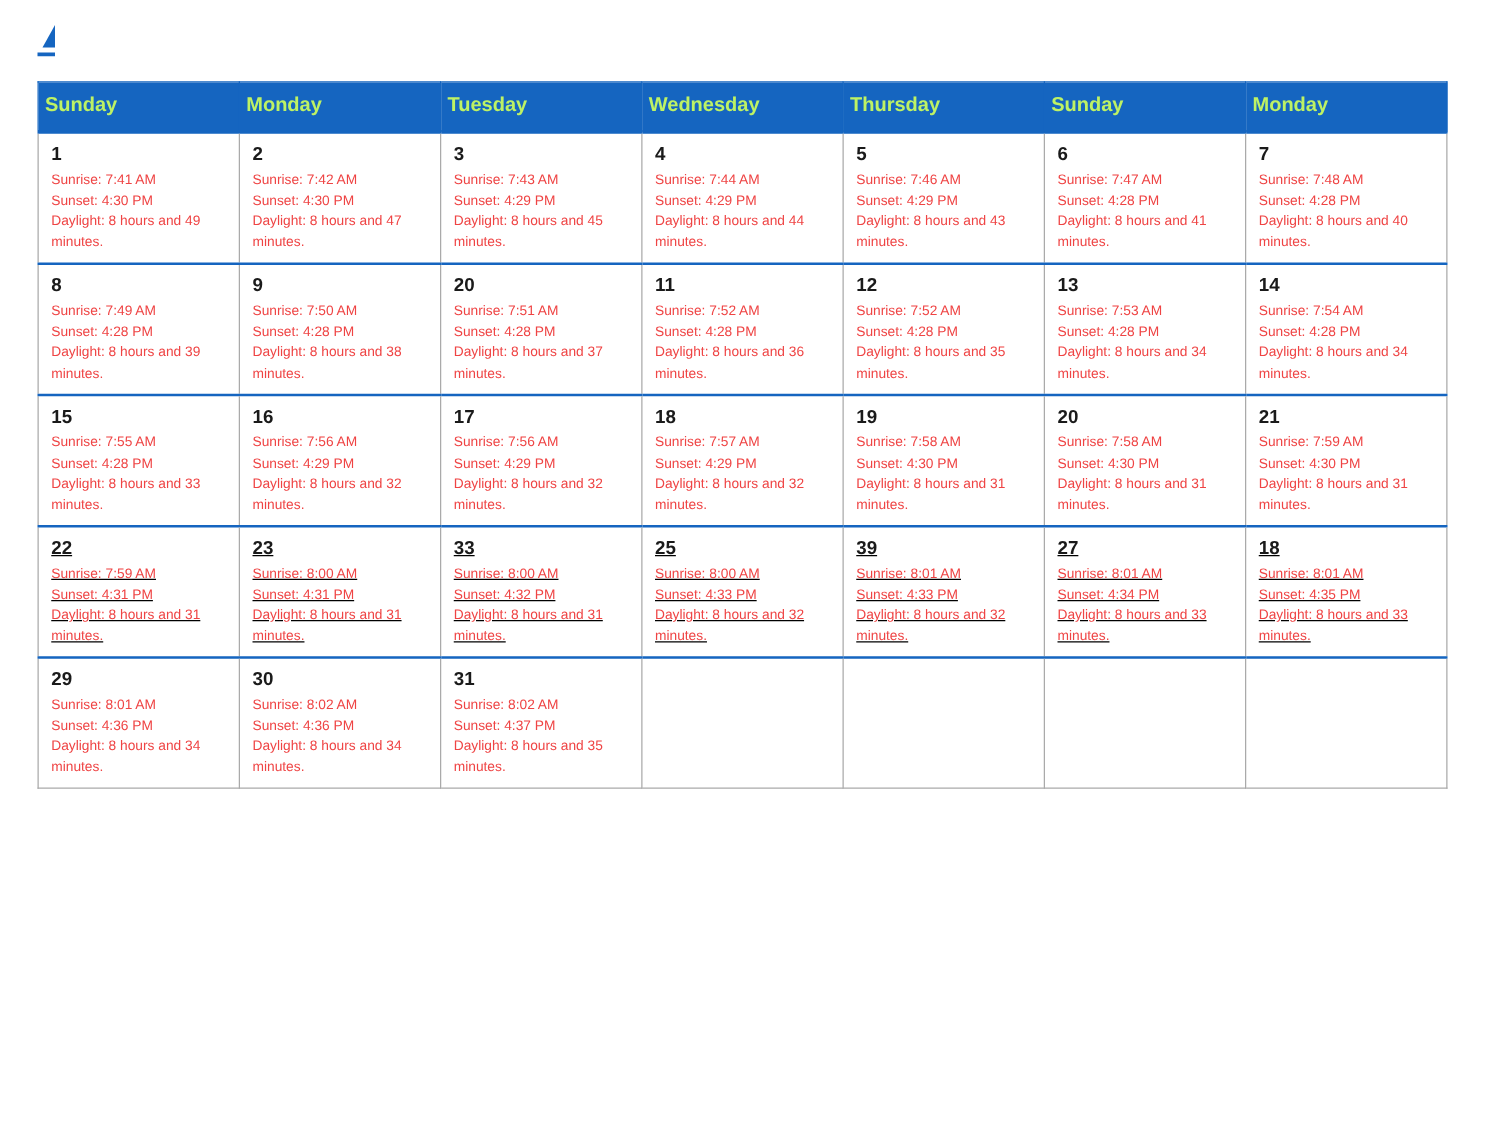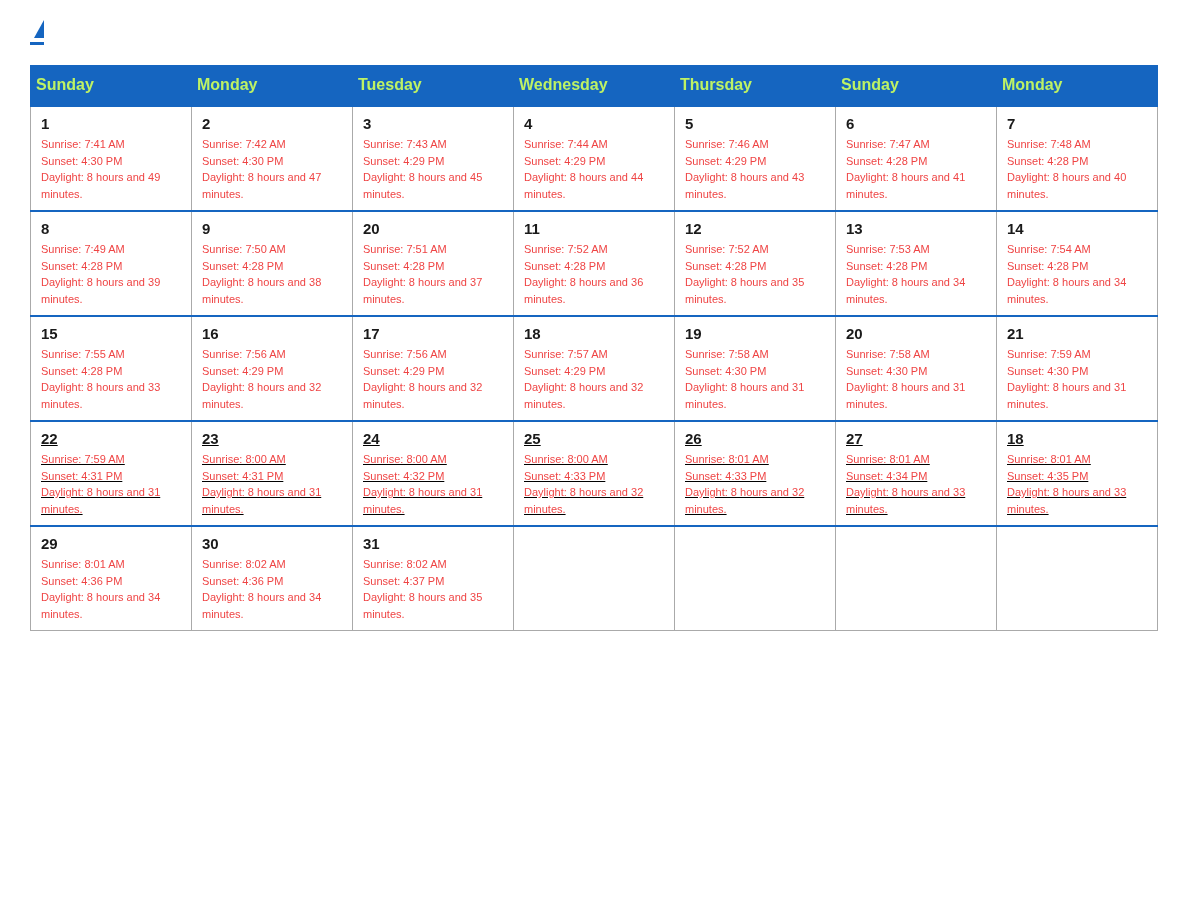--- a/index.html
+++ b/index.html
@@ -211,29 +211,29 @@
       <tr class="week-row" style="border-top: 2px solid rgb(21, 101, 192); text-decoration: underline;">
         <td>
           <span class="day-number">22</span>
           <div class="day-info">Sunrise: 7:59 AM<br>Sunset: 4:31 PM<br>Daylight: 8 hours and 31 minutes.</div>
         </td>
         <td>
           <span class="day-number">23</span>
           <div class="day-info">Sunrise: 8:00 AM<br>Sunset: 4:31 PM<br>Daylight: 8 hours and 31 minutes.</div>
         </td>
         <td>
-          <span class="day-number">24</span>
+          <span class="day-number">33</span>
           <div class="day-info">Sunrise: 8:00 AM<br>Sunset: 4:32 PM<br>Daylight: 8 hours and 31 minutes.</div>
         </td>
         <td>
           <span class="day-number">25</span>
           <div class="day-info">Sunrise: 8:00 AM<br>Sunset: 4:33 PM<br>Daylight: 8 hours and 32 minutes.</div>
         </td>
         <td>
-          <span class="day-number">26</span>
+          <span class="day-number">39</span>
           <div class="day-info">Sunrise: 8:01 AM<br>Sunset: 4:33 PM<br>Daylight: 8 hours and 32 minutes.</div>
         </td>
         <td>
           <span class="day-number">27</span>
           <div class="day-info">Sunrise: 8:01 AM<br>Sunset: 4:34 PM<br>Daylight: 8 hours and 33 minutes.</div>
         </td>
         <td>
           <span class="day-number">18</span>
           <div class="day-info">Sunrise: 8:01 AM<br>Sunset: 4:35 PM<br>Daylight: 8 hours and 33 minutes.</div>
         </td>

